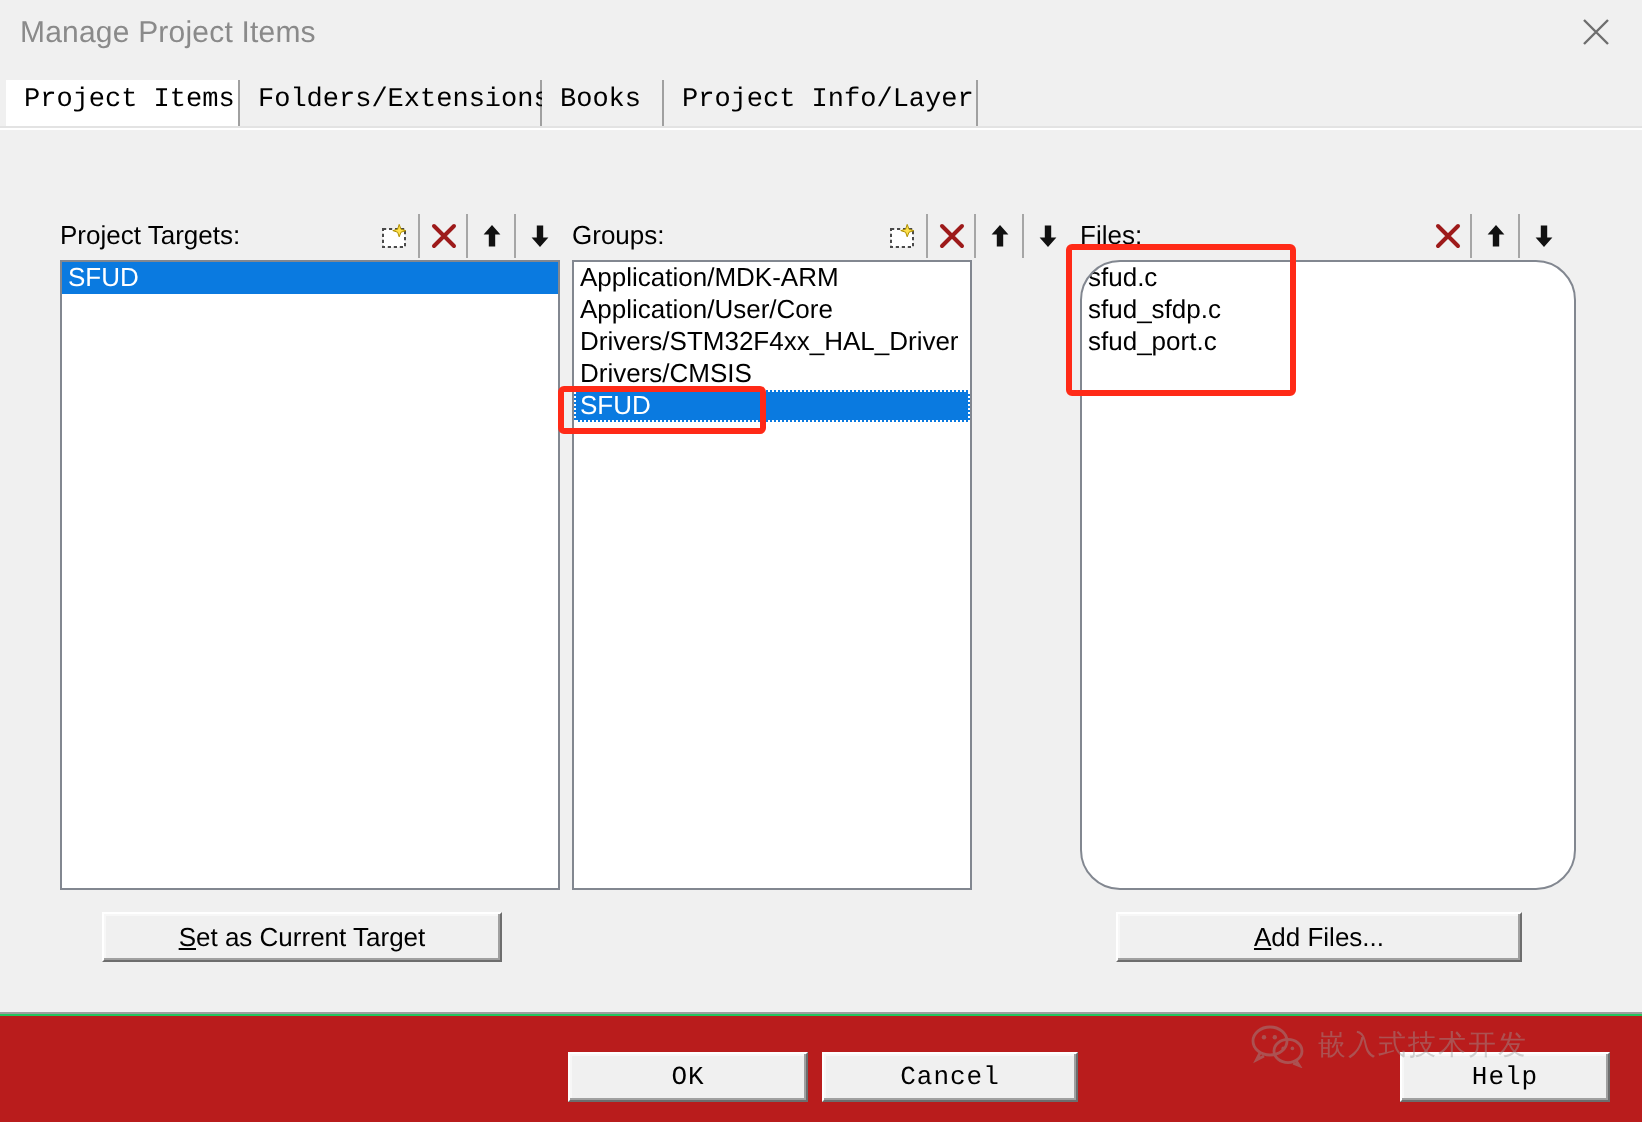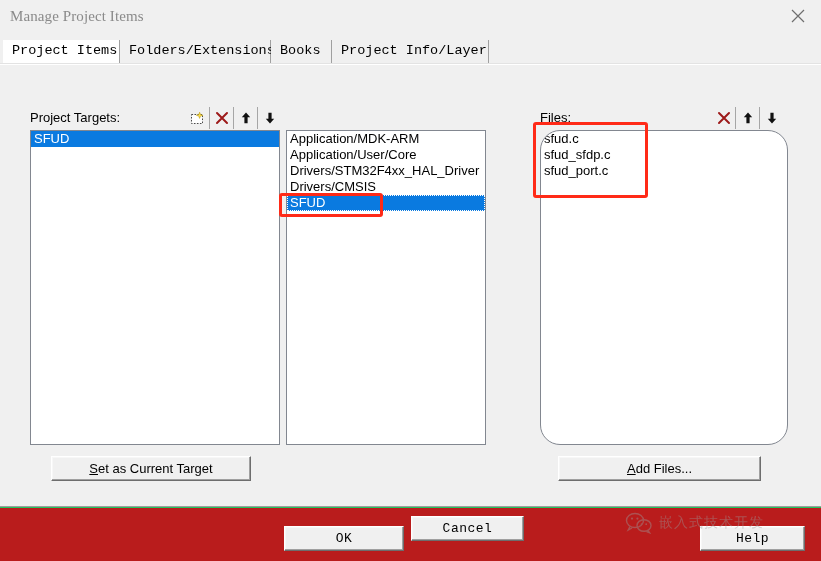--- a/index.html
+++ b/index.html
@@ -29,21 +29,21 @@
     position: absolute;
     left: 0; top: 0;
     width: 821px; height: 36px;
     background: #f0f0f0;
   }
   .titlebar .title {
     position: absolute;
     left: 10px; top: 8px;
     font-size: 15px;
     color: #8a8a8a;
-    font-family: Liberation Serif, serif;
+    font-family: Liberation Sans, sans-serif;
     letter-spacing: 0.1px;
     white-space: nowrap;
   }
   .close-btn {
     position: absolute;
     right: 0; top: 0;
     width: 46px; height: 32px;
     display: flex;
     align-items: center;
     justify-content: center;
@@ -282,20 +282,49 @@
       <div class="listbox" style="top:23px; width:250px; height:315px;">
         <div class="list-item selected">SFUD</div>
       </div>
       <div class="btn" style="left:25px; top:349px; width:200px; height:25px;">
         <span class="u">S</span>
           <span>et as Current Target</span>
       </div>
     </div>
 
     <div class="panel" style="left:282px; top:42px; width:248px; height:390px;">
+      <div class="panel-head" style="width:248px;">
+        <div class="panel-label">Groups:</div>
+        <div class="tool-row" style="left:158px;">
+          <div class="tool-btn">
+            <svg width="15" height="15" viewBox="0 0 15 15">
+              <rect x="1.5" y="3.5" width="11" height="9" fill="#ffffff" stroke="#4a4a4a" stroke-width="1" stroke-dasharray="1.6,1.4"></rect>
+              <path d="M9.6 1.2 L10.5 3.6 L12.9 4.3 L10.5 5.1 L9.6 7.4 L8.8 5.1 L6.4 4.3 L8.8 3.6 Z" fill="#ffe14d" stroke="#b09000" stroke-width="0.5"></path>
+            </svg>
+          </div>
+          <div class="tool-sep"></div>
+          <div class="tool-btn">
+            <svg width="14" height="14" viewBox="0 0 14 14">
+              <path d="M2 2 L12 12 M12 2 L2 12" stroke="#9d1a1a" stroke-width="2" fill="none" stroke-linecap="round"></path>
+            </svg>
+          </div>
+          <div class="tool-sep"></div>
+          <div class="tool-btn">
+            <svg width="14" height="14" viewBox="0 0 14 14">
+              <path d="M7 1.5 L11.2 6.3 L8.6 6.3 L8.6 12.3 L5.4 12.3 L5.4 6.3 L2.8 6.3 Z" fill="#111"></path>
+            </svg>
+          </div>
+          <div class="tool-sep"></div>
+          <div class="tool-btn">
+            <svg width="14" height="14" viewBox="0 0 14 14">
+              <path d="M7 12.5 L11.2 7.7 L8.6 7.7 L8.6 1.7 L5.4 1.7 L5.4 7.7 L2.8 7.7 Z" fill="#111"></path>
+            </svg>
+          </div>
+        </div>
+      </div>
       <div class="listbox" style="top:23px; width:200px; height:315px;">
         <div class="list-item">Application/MDK-ARM</div>
         <div class="list-item">Application/User/Core</div>
         <div class="list-item">Drivers/STM32F4xx_HAL_Driver</div>
         <div class="list-item">Drivers/CMSIS</div>
         <div class="list-item selected dotted">SFUD</div>
       </div>
     </div>
 
     <div class="panel" style="left:536px; top:42px; width:248px; height:390px;">
@@ -330,21 +359,21 @@
         <span class="u">A</span>
           <span>dd Files...</span>
       </div>
     </div>
 
   </div>
 
   <div class="bottombar">
     <div class="hairline"></div>
     <div class="btn mono" style="left:284px; top:18px; width:120px; height:25px;">OK</div>
-    <div class="btn mono" style="left:411px; top:8px; width:113px; height:25px;">Cancel</div>
+    <div class="btn mono" style="left:411px; top:18px; width:128px; height:25px;">Cancel</div>
     <div class="btn mono" style="left:700px; top:18px; width:105px; height:25px;">Help</div>
   </div>
 
   <div class="annot" style="left:279px; top:193px; width:104px; height:24px;"></div>
   <div class="annot" style="left:533px; top:122px; width:115px; height:76px;"></div>
 
   <div class="watermark">
     <span>
       <svg width="28" height="22" viewBox="0 0 28 22">
         <ellipse cx="10" cy="8.5" rx="8.5" ry="7" fill="none" stroke="#9b9b9b" stroke-width="1.4"></ellipse>

